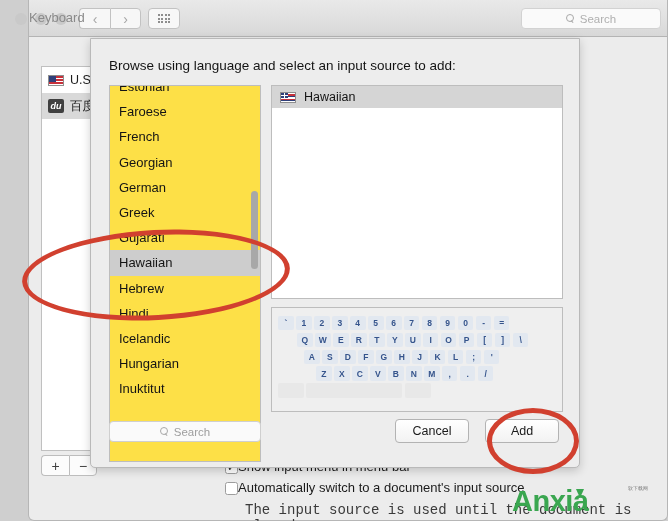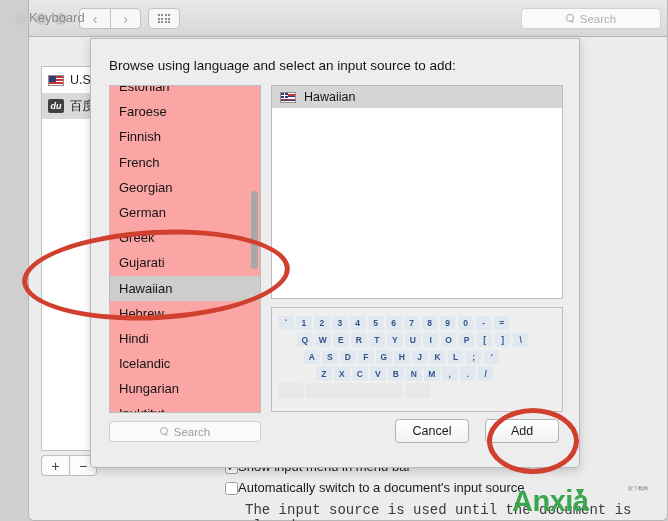--- a/index.html
+++ b/index.html
@@ -122,22 +122,22 @@
     position: absolute; left: 90px; top: 38px; width: 490px; height: 430px;
     background: #ededed; border: 1px solid #b9b9b9;
     border-radius: 0 0 5px 5px;
     box-shadow: 0 3px 10px rgba(0,0,0,0.18);
   }
   .sheet-title {
     position: absolute; left: 18px; top: 19px;
     font-size: 13.5px; color: #141414;
   }
   .lang-list {
-    position: absolute; left: 18px; top: 46px; width: 152px; height: 328px;
-    background: #fca5a5; border: 1px solid #bdbdbd; overflow: hidden;
+    position: absolute; left: 18px; top: 46px; width: 152px; height: 377px;
+    background: #fde047; border: 1px solid #bdbdbd; overflow: hidden;
   }
   .lang-item {
     height: 25.2px; line-height: 25.2px; padding-left: 9px;
     font-size: 13px; color: #141414; white-space: nowrap;
   }
   .lang-item.sel { background: #cdcdcd; }
   .lang-scrollbar {
     position: absolute; right: 2px; top: 105px; width: 7px; height: 78px;
     background: #a8a8a8; border-radius: 4px;
   }
@@ -314,21 +314,20 @@
   </div>
 
   <div class="sheet">
 
     <div class="sheet-title">Browse using language and select an input source to add:</div>
 
     <div class="lang-list">
       <div id="lang-rows" style="margin-top:-12px;">
           <div class="lang-item">Estonian</div>
           <div class="lang-item">Faroese</div>
-          <div class="lang-item">Finnish</div>
           <div class="lang-item">French</div>
           <div class="lang-item">Georgian</div>
           <div class="lang-item">German</div>
           <div class="lang-item">Greek</div>
           <div class="lang-item">Gujarati</div>
           <div class="lang-item sel">Hawaiian</div>
           <div class="lang-item">Hebrew</div>
           <div class="lang-item">Hindi</div>
           <div class="lang-item">Icelandic</div>
           <div class="lang-item">Hungarian</div>

